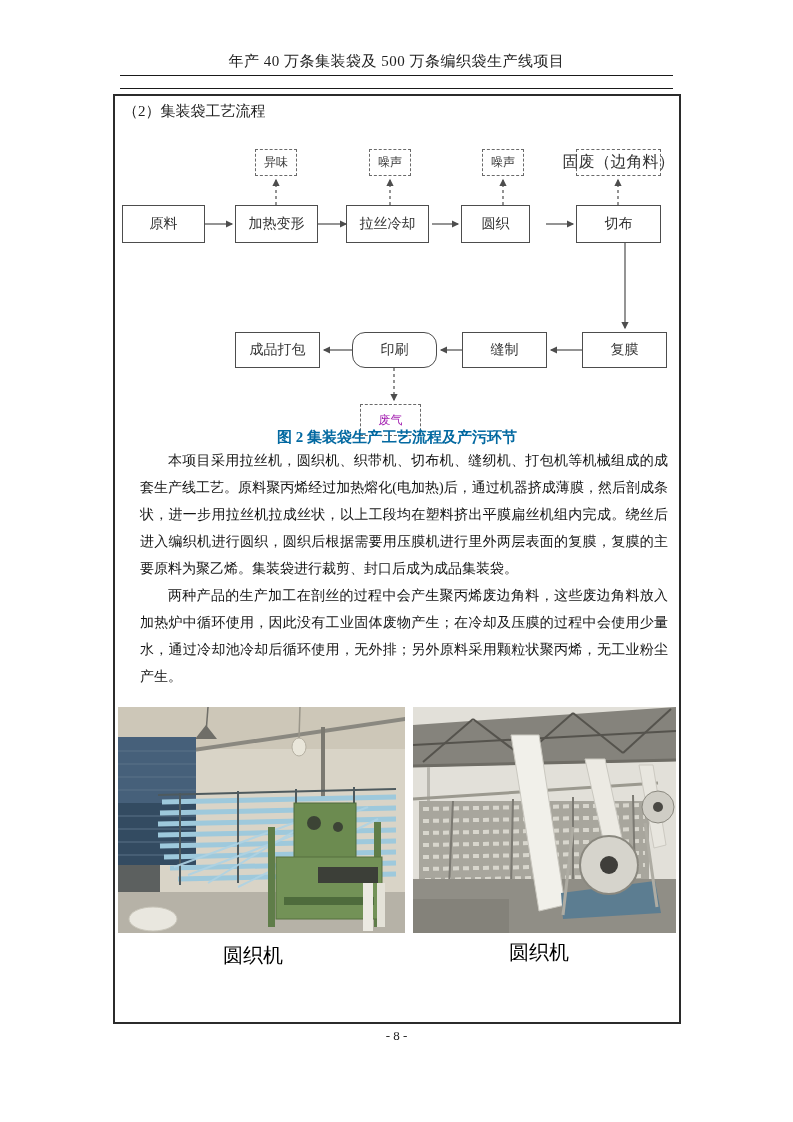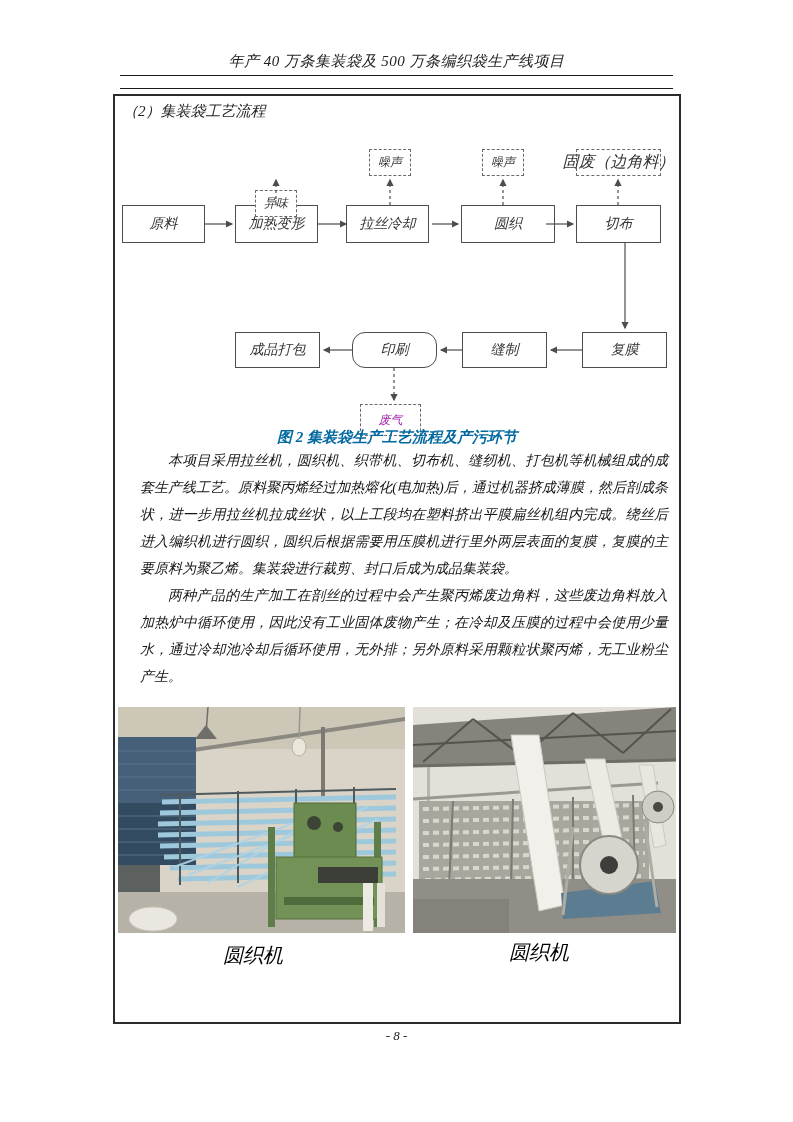--- a/index.html
+++ b/index.html
@@ -3,21 +3,20 @@
 <meta charset="utf-8">
 <style>
   html,body{margin:0;padding:0;background:#ffffff;}
   .page{
     position:relative;
     width:793px;height:1122px;
     background:#ffffff;
     font-family:"Liberation Serif","DejaVu Serif",serif;
     color:#1f1f1f;
     overflow:hidden;
-    font-style:italic;
   }
   .header-title{
     position:absolute;top:52px;left:0;width:793px;
     text-align:center;font-size:15px;letter-spacing:0.5px;
   }
   .hrule{position:absolute;left:120px;width:553px;height:1px;background:#1a1a1a;}
   .hrule.r1{top:75px;}
   .hrule.r2{top:88px;}
   .content-box{
     position:absolute;left:113px;top:94px;width:568px;height:930px;
@@ -65,24 +64,24 @@
   <div class="hrule r1"></div>
   <div class="hrule r2"></div>
 
   <div class="content-box"></div>
 
   <div class="section-heading">（2）集装袋工艺流程</div>
 
   <div class="fc solid-top" style="left:122px;width:83px;">原料</div>
   <div class="fc solid-top" style="left:235px;width:83px;">加热变形</div>
   <div class="fc solid-top" style="left:346px;width:83px;">拉丝冷却</div>
-  <div class="fc solid-top" style="left:461px;width:94px;">圆织</div>
+  <div class="fc solid-top" style="left:461px;width:69px;">圆织</div>
   <div class="fc solid-top" style="left:576px;width:85px;text-align:center;">切布</div>
 
-  <div class="fc dashed" style="left:255px;width:42px;margin-top:41px;">异味</div>
+  <div class="fc dashed" style="left:255px;width:42px;">异味</div>
   <div class="fc dashed" style="left:369px;width:42px;">噪声</div>
   <div class="fc dashed" style="left:482px;width:42px;">噪声</div>
   <div class="fc dashed" style="left:576px;width:85px;font-size:16px;">固废（边角料）</div>
 
   <div class="fc solid-bottom" style="left:235px;width:85px;">成品打包</div>
   <div class="fc solid-bottom" style="left:352px;width:85px;border-radius:13px;">印刷</div>
   <div class="fc solid-bottom" style="left:462px;width:85px;">缝制</div>
   <div class="fc solid-bottom" style="left:582px;width:85px;">复膜</div>
 
   <div class="fc dashed-bottom" style="left:360px;width:61px;">废气</div>

